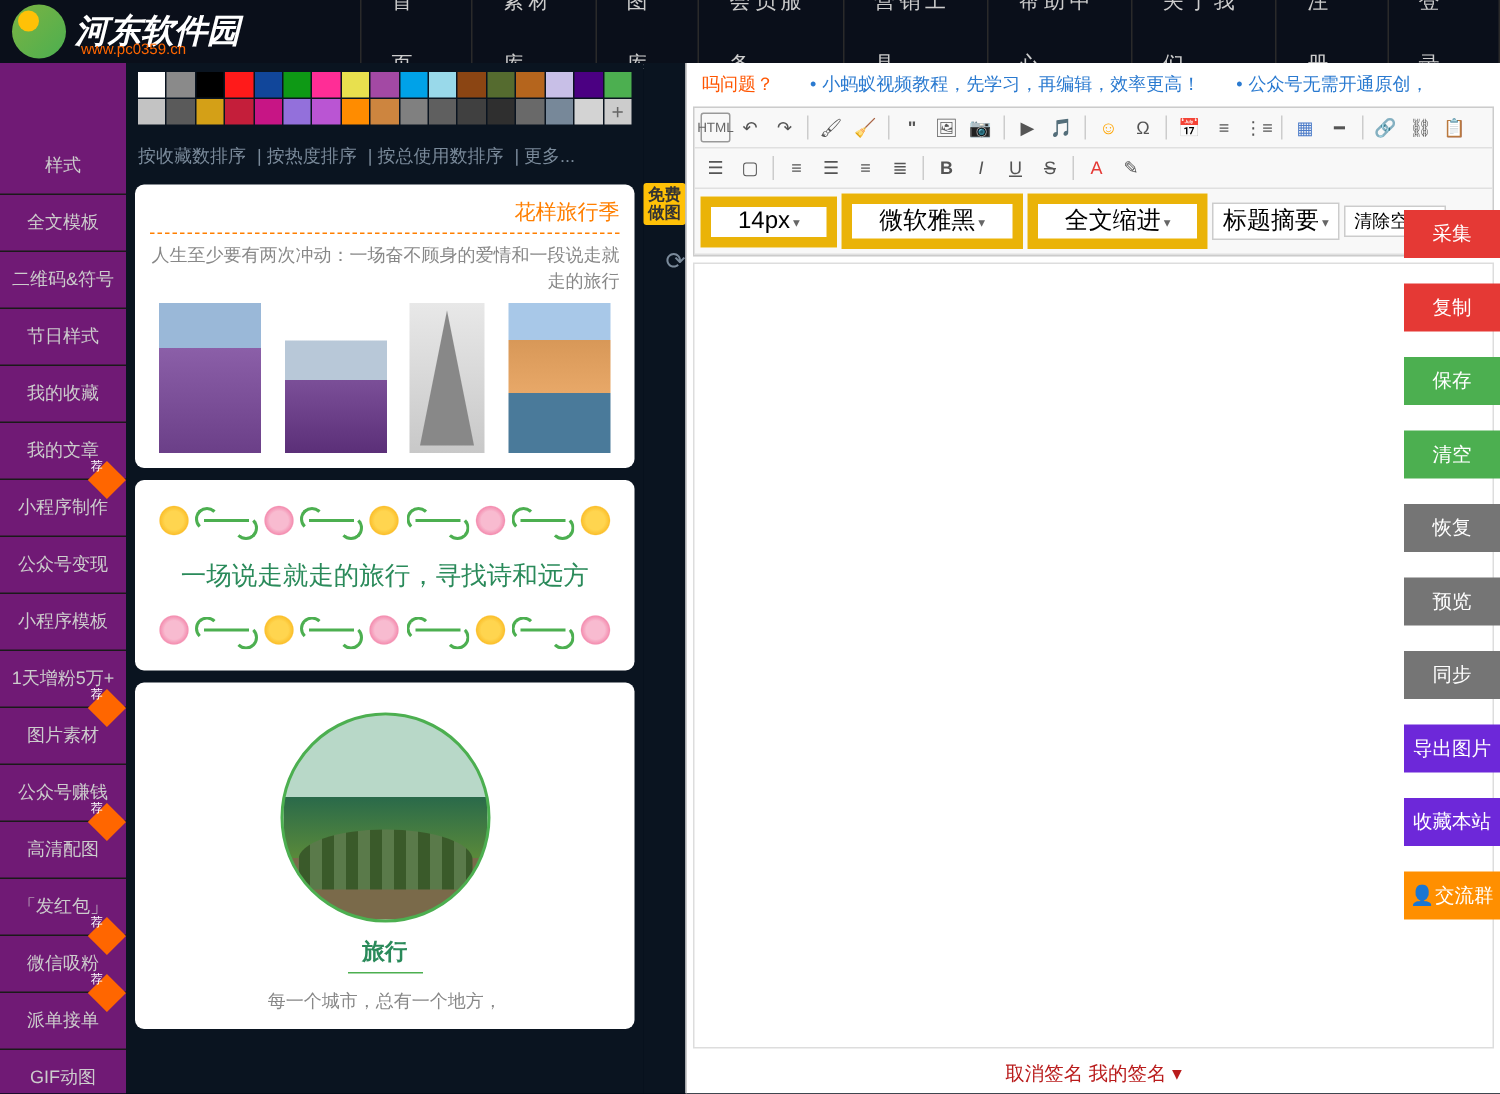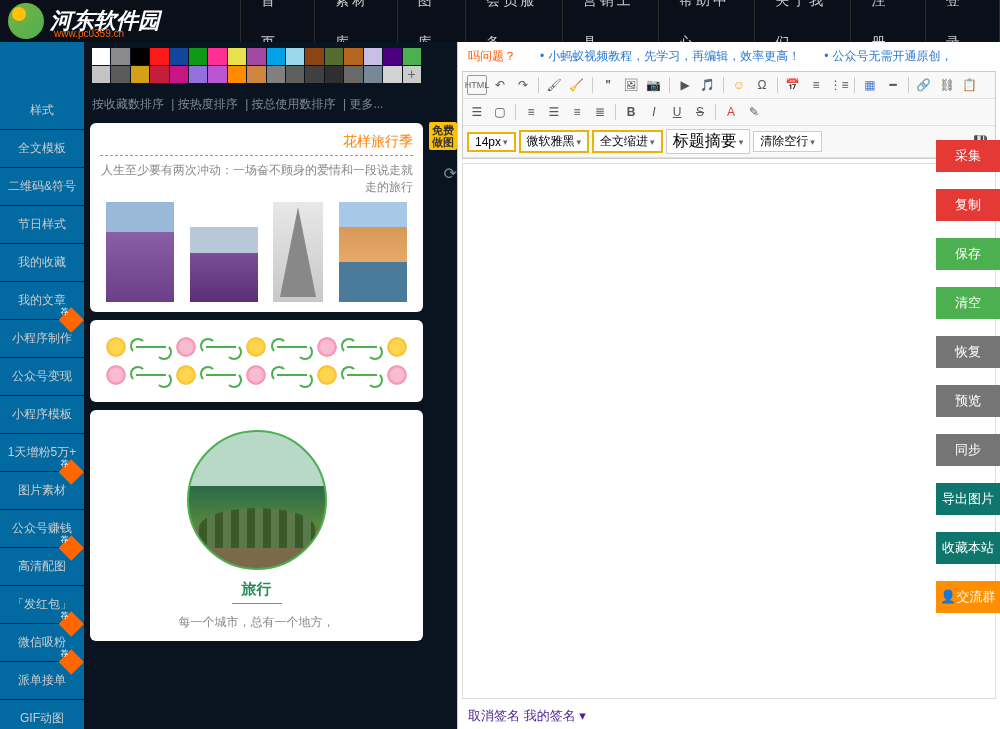--- a/index.html
+++ b/index.html
@@ -10,21 +10,21 @@
     .logo-icon { width: 36px; height: 36px; border-radius: 50%; background: linear-gradient(135deg, #7cb342, #4caf50); display: flex; align-items: center; justify-content: center; position: relative; }
     .logo-icon::before { content: ''; position: absolute; width: 14px; height: 14px; background: #ffc107; border-radius: 50%; top: 4px; left: 4px; }
     .logo-text { color: #fff; font-size: 22px; font-weight: bold; margin-left: 6px; font-style: italic; font-family: Liberation Mono, monospace; }
     .logo-sub { color: #ff6600; font-size: 10px; position: absolute; top: 28px; left: 54px; }
     
     .topnav { display: flex; flex: 1; border-left: 1px solid #2a2a2a; }
     .topnav-item { padding: 0 20px; color: #ccc; font-size: 14px; line-height: 42px; border-right: 1px solid #2a2a2a; cursor: pointer; letter-spacing: 3px; }
     
     .main { display: flex; height: calc(100% - 42px); }
     
-    .sidebar { width: 84px; background: #0369a1; display: flex; flex-direction: column; padding-top: 50px; }
+    .sidebar { width: 84px; background: #701a75; display: flex; flex-direction: column; padding-top: 50px; }
     .sidebar-item { color: #ccc; font-size: 12px; padding: 10px 4px; text-align: center; cursor: pointer; position: relative; border-bottom: 1px solid #1a1a1a; }
     .sidebar-item .badge { position: absolute; top: 0; right: 0; width: 18px; height: 18px; background: #ff6600; transform: rotate(45deg); transform-origin: top right; }
     .sidebar-item .badge::after { content: '荐'; position: absolute; color: #fff; font-size: 8px; transform: rotate(-45deg); top: 2px; left: -6px; }
     
     .template-area { width: 345px; background: #0a1420; display: flex; flex-direction: column; }
     .color-palette { padding: 6px 8px; }
     .color-row { display: flex; gap: 1px; margin-bottom: 1px; }
     .color-swatch { width: 19px; height: 17px; cursor: pointer; }
     .sort-bar { padding: 6px 8px; color: #7a8a9a; font-size: 12px; }
     .sort-bar span { cursor: pointer; margin-right: 4px; }
@@ -67,34 +67,34 @@
     .editor-area { flex: 1; background: #fff; display: flex; flex-direction: column; border-left: 1px solid #ccc;}
     .announce { color: #2a7ad0; font-size: 12px; padding: 6px 10px; display: flex; gap: 24px;}
     .announce span { cursor: pointer; }
     .announce .bullet { color: #2a7ad0; margin-right: 4px; }
     .ann1 { color: #ff5500; }
     
     .toolbar { border: 1px solid #ccc; margin: 0 4px; background: #f8f8f8; }
     .tb-row { display: flex; align-items: center; padding: 3px 4px; gap: 3px; border-bottom: 1px solid #e0e0e0; flex-wrap: wrap; }
     .tb-btn { width: 20px; height: 20px; display: inline-flex; align-items: center; justify-content: center; font-size: 12px; cursor: pointer; color: #555; border-radius: 2px; }
     .tb-sep { width: 1px; height: 16px; background: #ccc; margin: 0 2px; }
-    .tb-selectable { border: 2px solid #eab308; background: #fff; padding: 1px 6px; font-size: 12px; display: inline-flex; align-items: center; gap:2px; cursor:pointer; }
+    .tb-selectable { border: 7px solid #eab308; background: #fff; padding: 1px 18px; font-size: 16px; display: inline-flex; align-items: center; gap:2px; cursor:pointer; }
     .tb-selectable::after { content: '▾'; font-size: 9px; color: #666;}
     .html-btn { border: 1px solid #999; font-size: 9px; padding: 1px 2px; color: #666;}
     
     .editor-body { flex: 1; background: #fff; margin: 4px; border: 1px solid #ddd; }
-    .editor-footer { text-align: left; padding: 4px 10px; font-size: 13px; color: #4c1d95; }
+    .editor-footer { text-align: center; padding: 4px 10px; font-size: 13px; color: #b91c1c; }
     .editor-footer span { cursor: pointer; }
     
     .right-tools { position: absolute; right: 0; top: 140px; display: flex; flex-direction: column; gap: 17px; }
     .rt-btn { width: 64px; height: 32px; color: #fff; font-size: 13px; display: flex; align-items: center; justify-content: center; cursor: pointer; }
     .rt-red { background: #e53935; }
     .rt-green { background: #4caf50; }
     .rt-gray { background: #757575; }
-    .rt-orange { background: #0f766e; }
+    .rt-orange { background: #6d28d9; }
     .rt-orange2 { background: #ff8f00; }
     
     .emoji { color: #ffa500; }
   </style>
 </head>
 <body>
 
 <div class="header">
   <div class="logo-area">
     <div class="logo-icon"></div>
@@ -198,20 +198,21 @@
           <div class="flower fl-y"></div>
             <div class="vine"></div>
             <div class="flower fl-p"></div>
             <div class="vine"></div>
             <div class="flower fl-y"></div>
             <div class="vine"></div>
             <div class="flower fl-p"></div>
             <div class="vine"></div>
             <div class="flower fl-y"></div>
         </div>
+        <div class="tpl2-text">一场说走就走的旅行，寻找诗和远方</div>
         <div class="tpl2-deco">
           <div class="flower fl-p"></div>
             <div class="vine"></div>
             <div class="flower fl-y"></div>
             <div class="vine"></div>
             <div class="flower fl-p"></div>
             <div class="vine"></div>
             <div class="flower fl-y"></div>
             <div class="vine"></div>
             <div class="flower fl-p"></div>

